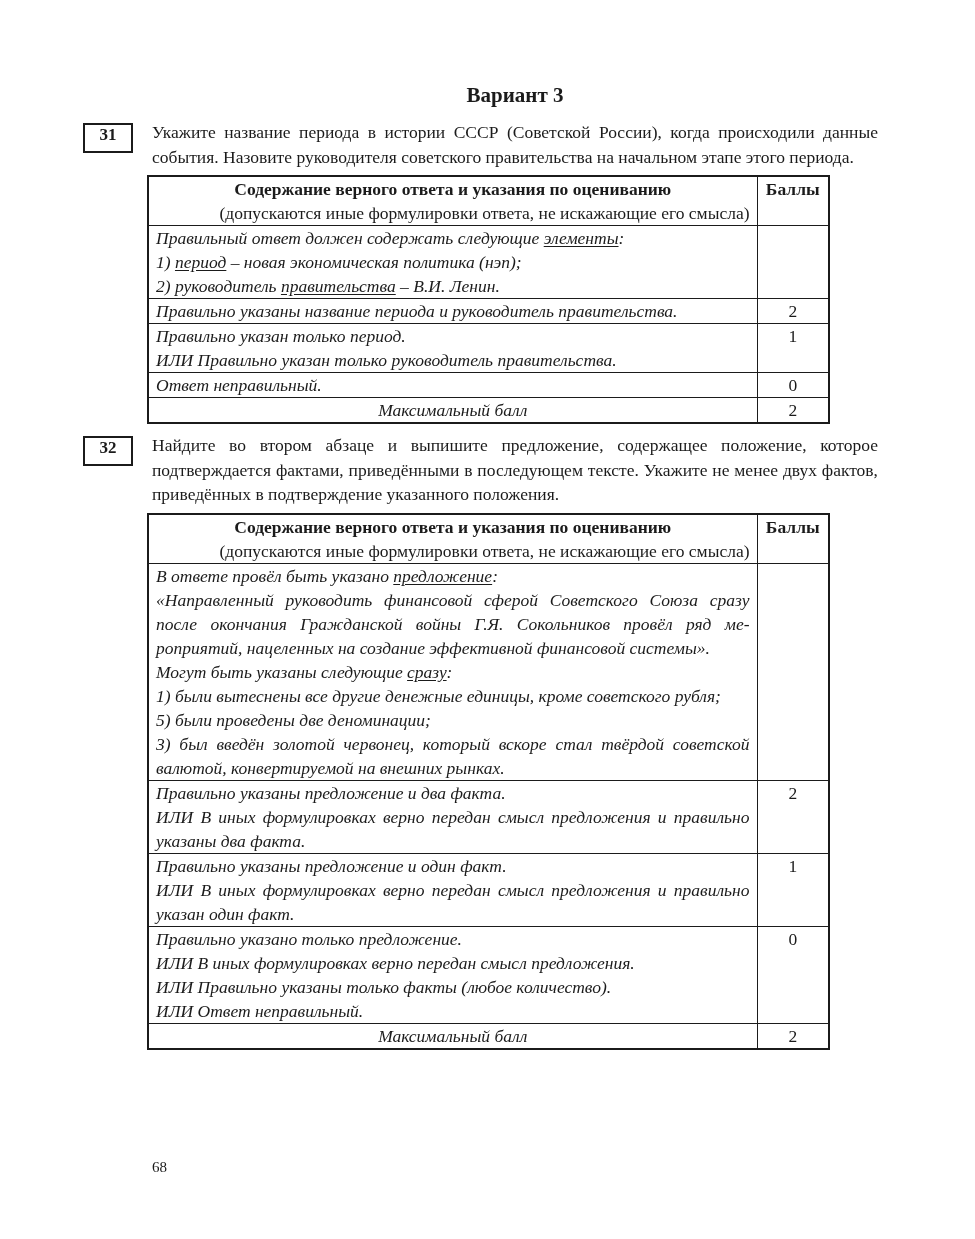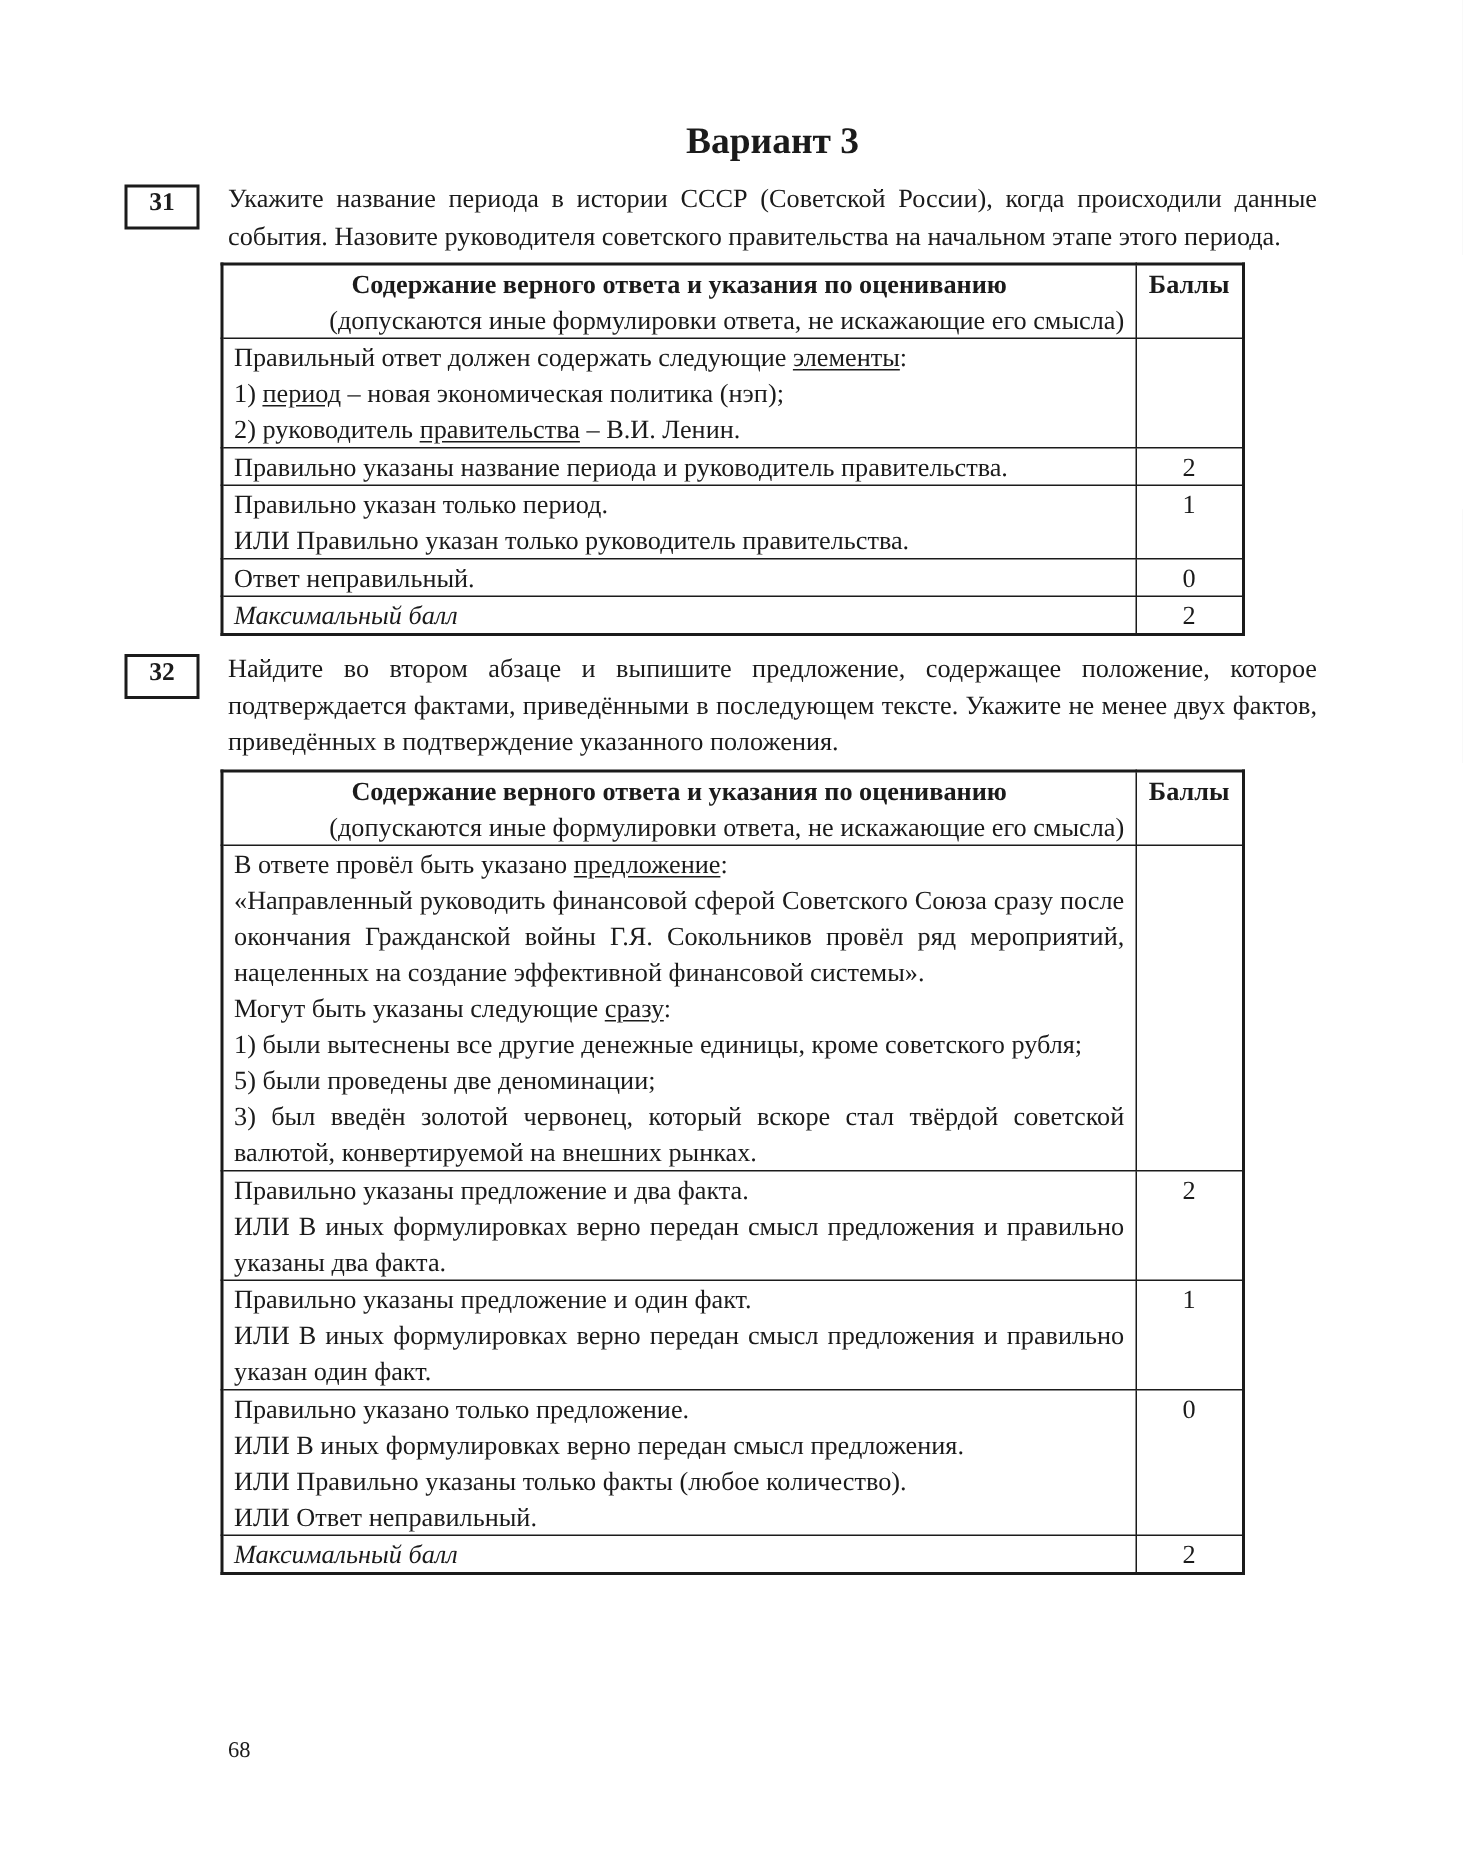--- a/index.html
+++ b/index.html
@@ -12,21 +12,21 @@
     background: #ffffff;
     color: #1b1b1b;
     font-family: "Liberation Serif", "DejaVu Serif", serif;
     overflow: hidden;
   }
   .doc-title {
     margin: 0 97px 0 152px;
     padding-top: 82px;
     text-align: center;
     font-weight: bold;
-    font-size: 25px;
+    font-size: 21px;
     line-height: 26px;
   }
   .question {
     position: relative;
     margin: 12px 97px 0 152px;
   }
   .question + .question { margin-top: 9px; }
   .qnum-box {
     position: absolute;
     left: -69px;
@@ -59,24 +59,24 @@
     vertical-align: top;
     font-size: 17.5px;
     line-height: 24px;
   }
   .content-col { width: 609px; }
   .score-col  { width: 72px; }
   th.header-content { font-weight: normal; }
   .th-title { font-weight: bold; text-align: center; }
   .th-sub   { font-weight: normal; text-align: right; }
   th.header-points { font-weight: bold; text-align: center; vertical-align: top; }
-  td.answer-cell .para { text-align: justify; }
+  td.answer-cell .para { text-align: justify; font-style: italic; }
   span.u { text-decoration: underline; text-underline-offset: 2px; }
   td.score-cell { text-align: center; }
-  td.max-label { text-align: left; font-style: italic; }
+  td.max-label { text-align: center; font-style: italic; }
   .page-number {
     position: absolute;
     left: 152px;
     right: 97px;
     top: 1159px;
     font-size: 15px;
   }
 </style>
 </head>
 <body>

